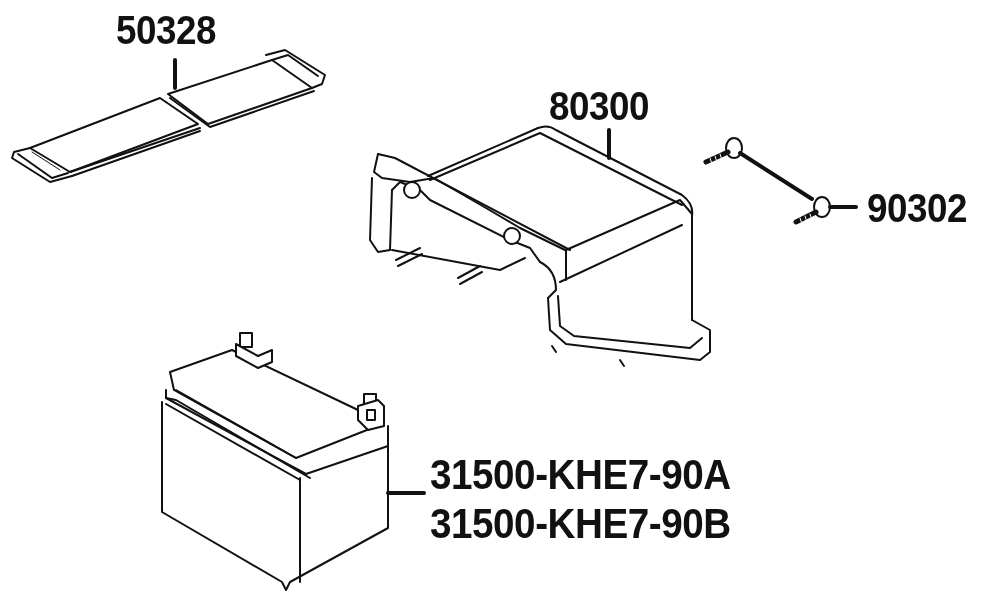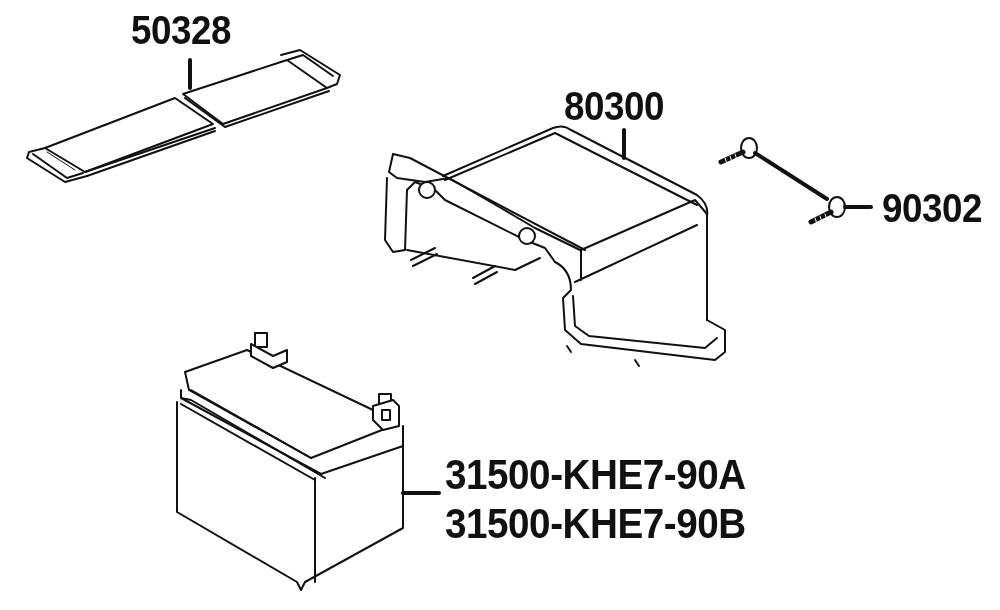--- a/index.html
+++ b/index.html
@@ -1,17 +1,17 @@
 <!DOCTYPE html>
 <html><head>
 <meta charset="utf-8">
 <style>
   html, body { margin: 0; padding: 0; background: #ffffff; }
   body { width: 1000px; height: 610px; position: relative; overflow: hidden; font-family: "Liberation Sans", sans-serif; }
-  .stage { position: absolute; left: 15px; top: 0; width: 796px; height: 610px; }
+  .stage { position: absolute; left: 0; top: 0; width: 796px; height: 610px; }
   svg.art { position: absolute; left: 0; top: 0; }
   .label { position: absolute; font-family: "Liberation Sans", sans-serif; font-weight: 700; color: #111; font-size: 40px; line-height: 1; letter-spacing: -0.5px; white-space: nowrap; transform: scaleX(0.92); transform-origin: left top; }
   .label.big { font-size: 42px; }
 </style>
 </head>
 <body>
 
 <div class="stage">
 
   <svg class="art" width="1000" height="610" viewBox="0 0 1000 610" fill="none" stroke="#111" stroke-width="2" stroke-linejoin="round" stroke-linecap="round">

